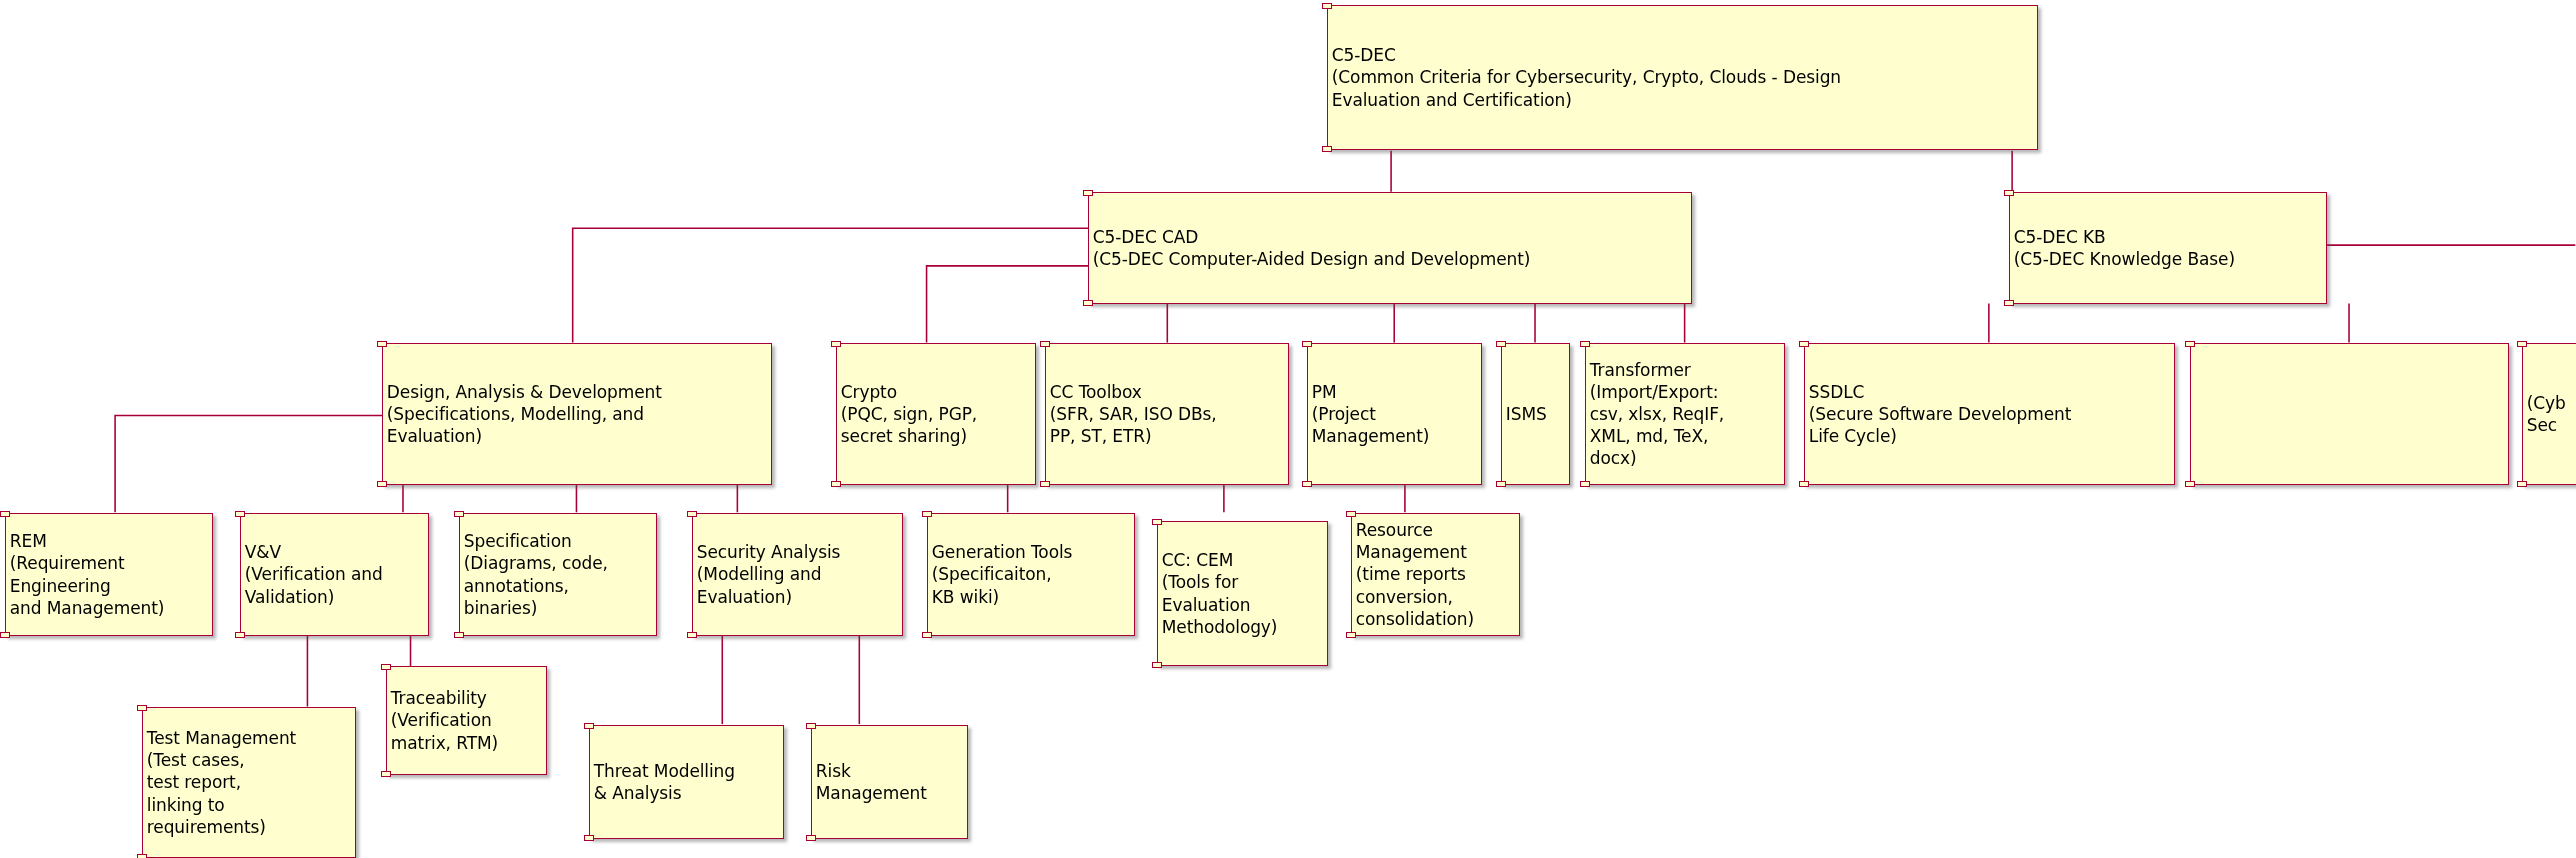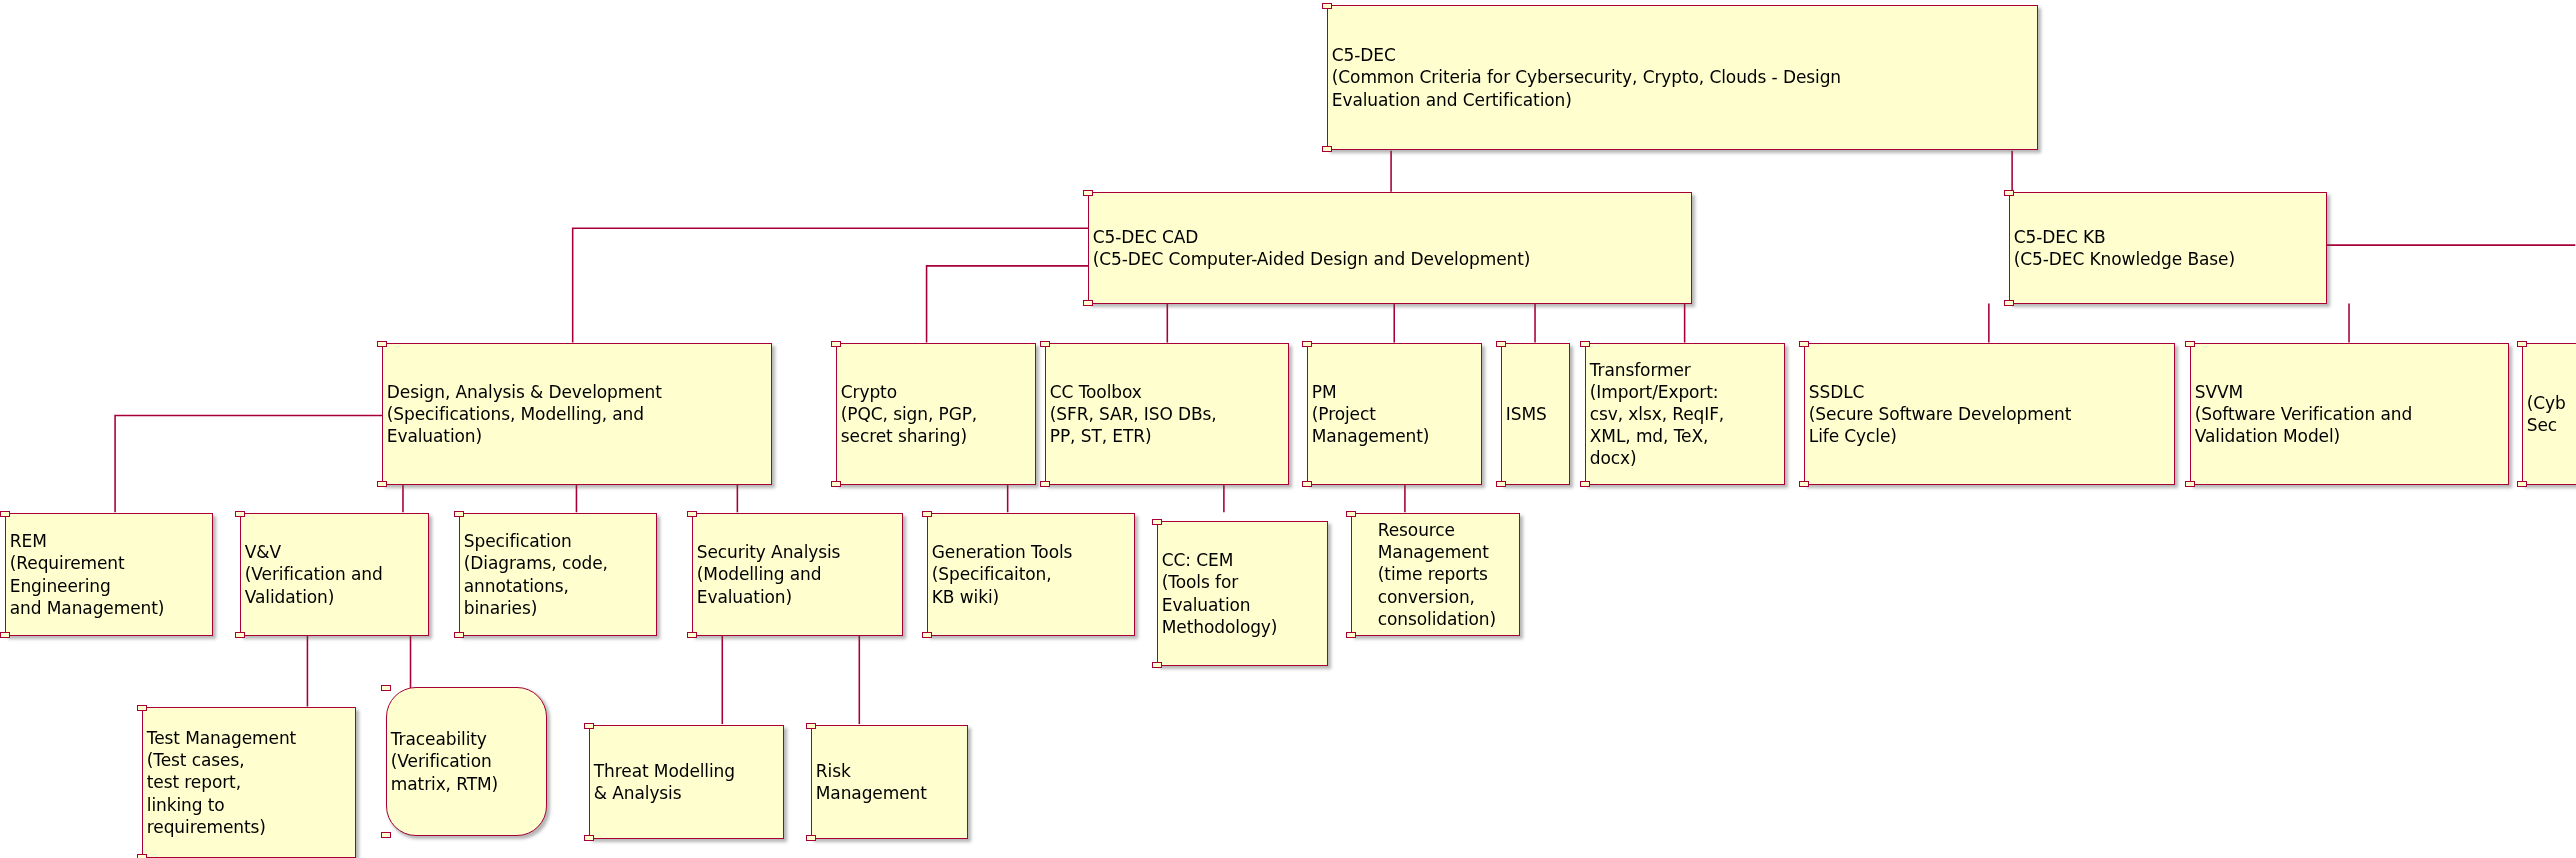--- a/index.html
+++ b/index.html
@@ -167,23 +167,20 @@
     <span class="node-label">Transformer
 (Import/Export:
 csv, xlsx, ReqIF,
 XML, md, TeX,
 docx)</span>
   </div>
 
   <div class="uml-node" style="left: 2190px; top: 343px; width: 319px; height: 142px;">
     <span class="port top"></span>
     <span class="port bottom"></span>
-    <span class="node-label">SVVM
-(Software Verification and
-Validation Model)</span>
   </div>
 
   <div class="uml-node" style="left: 2522px; top: 343px; width: 126px; height: 142px;">
     <span class="port top"></span>
     <span class="port bottom"></span>
     <span class="node-label">(Cyb
 Sec</span>
   </div>
 
   <div class="uml-node" style="left: 240px; top: 513px; width: 189px; height: 123px;">
@@ -230,41 +227,41 @@
 
   <div class="uml-node" style="left: 1157px; top: 513px; width: 171px; height: 145px; margin-top: 8px;">
     <span class="port top"></span>
     <span class="port bottom"></span>
     <span class="node-label">CC: CEM
 (Tools for
 Evaluation
 Methodology)</span>
   </div>
 
-  <div class="uml-node" style="left: 1351px; top: 513px; width: 169px; height: 123px; padding-left: 22px;">
+  <div class="uml-node" style="left: 1351px; top: 513px; width: 169px; height: 123px;">
     <span class="port top"></span>
     <span class="port bottom"></span>
     <span class="node-label">Resource
 Management
 (time reports
 conversion,
 consolidation)</span>
   </div>
 
   <div class="uml-node" style="left: 142px; top: 707px; width: 214px; height: 151px;">
     <span class="port top"></span>
     <span class="port bottom"></span>
     <span class="node-label">Test Management
 (Test cases,
 test report,
 linking to
 requirements)</span>
   </div>
 
-  <div class="uml-node" style="left: 386px; top: 687px; width: 161px; height: 149px; border-radius: 30px;">
+  <div class="uml-node" style="left: 386px; top: 666px; width: 161px; height: 109px;">
     <span class="port top"></span>
     <span class="port bottom"></span>
     <span class="node-label">Traceability
 (Verification
 matrix, RTM)</span>
   </div>
 
   <div class="uml-node" style="left: 589px; top: 725px; width: 195px; height: 114px;">
     <span class="port top"></span>
     <span class="port bottom"></span>

